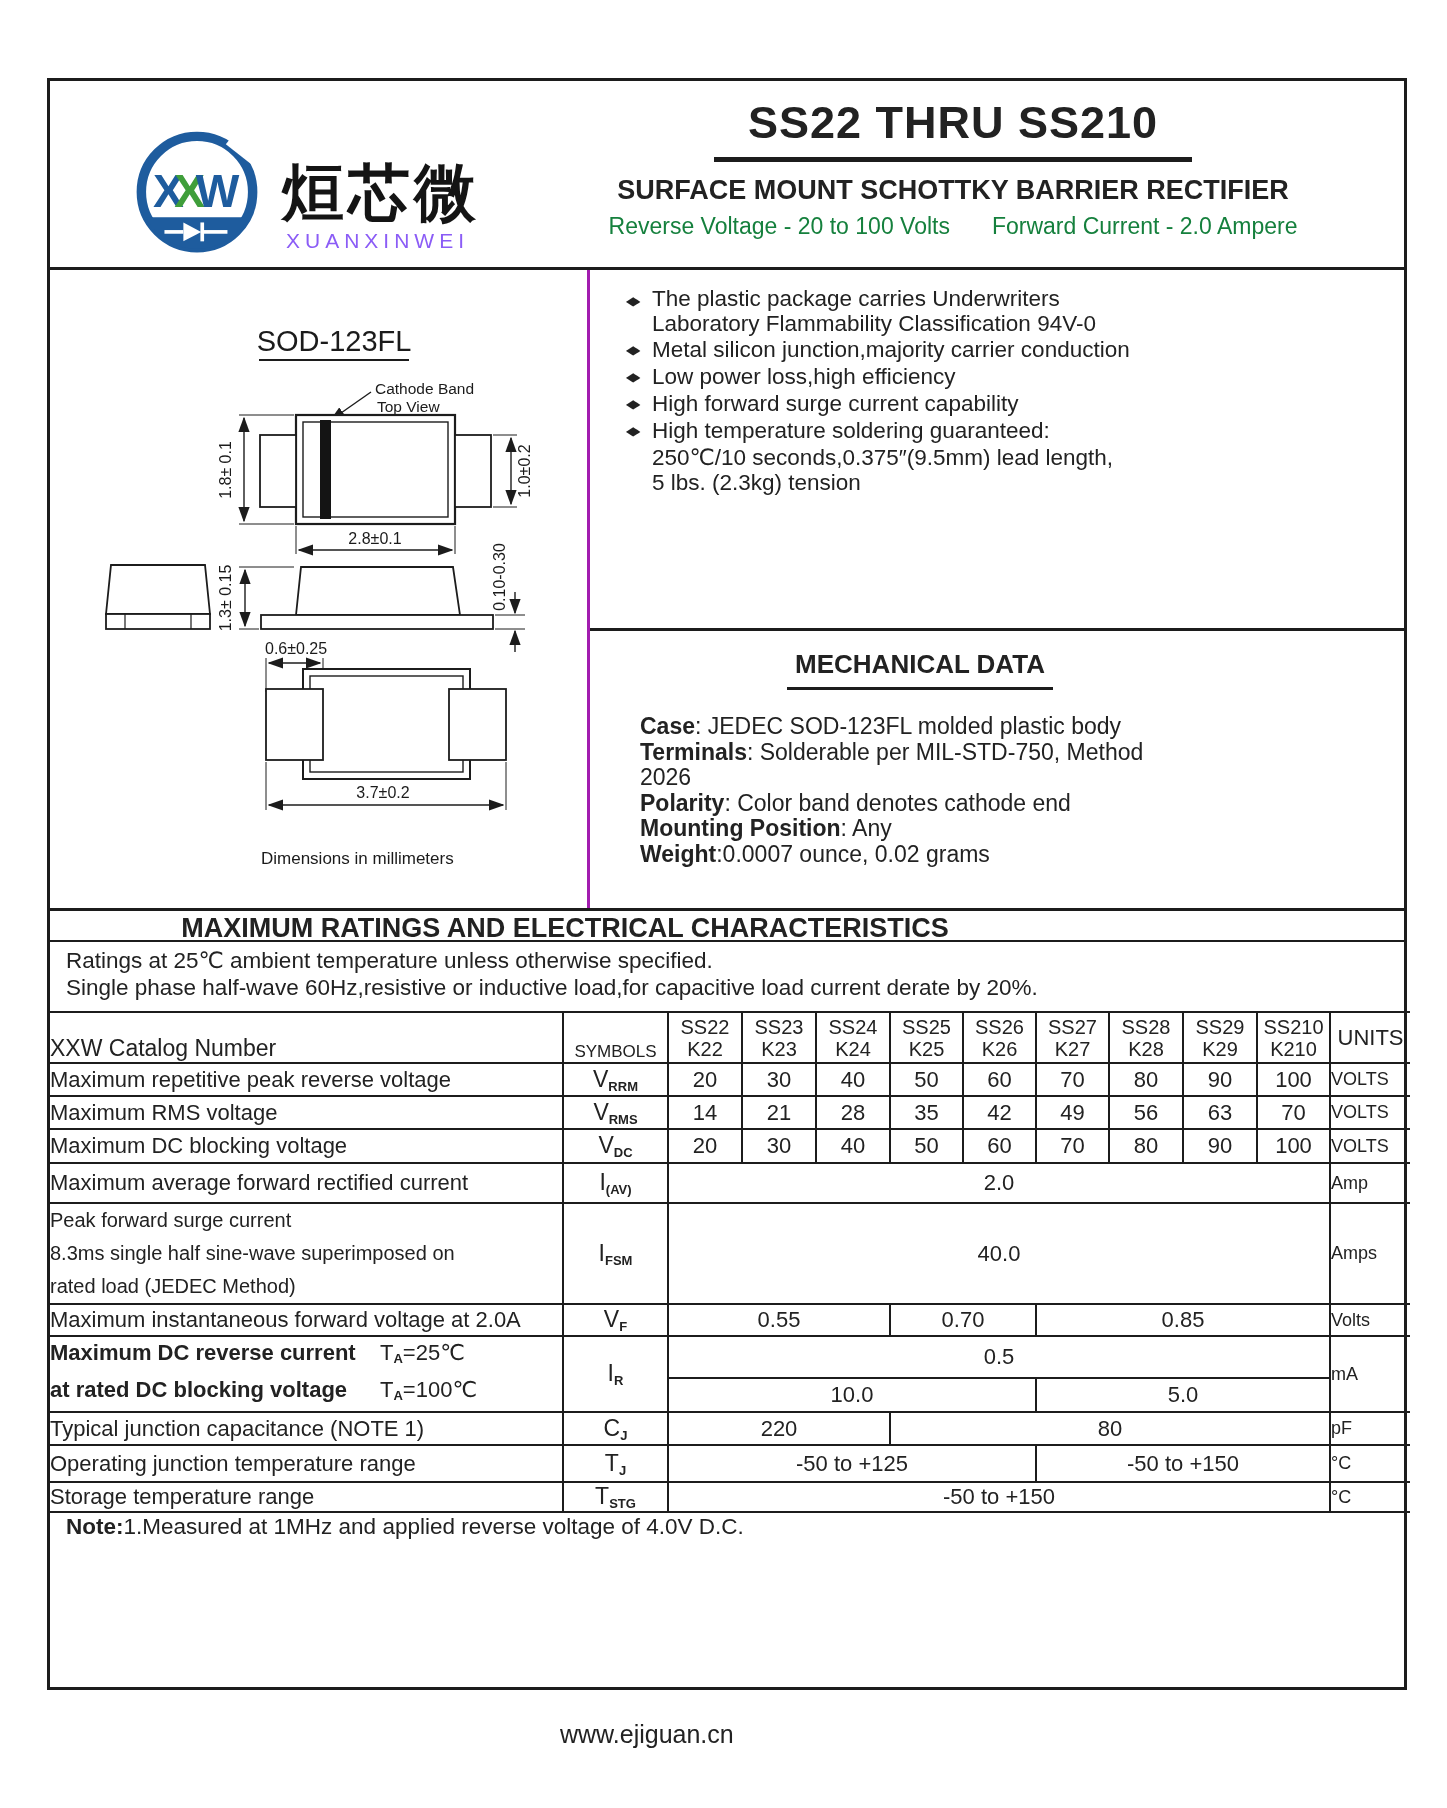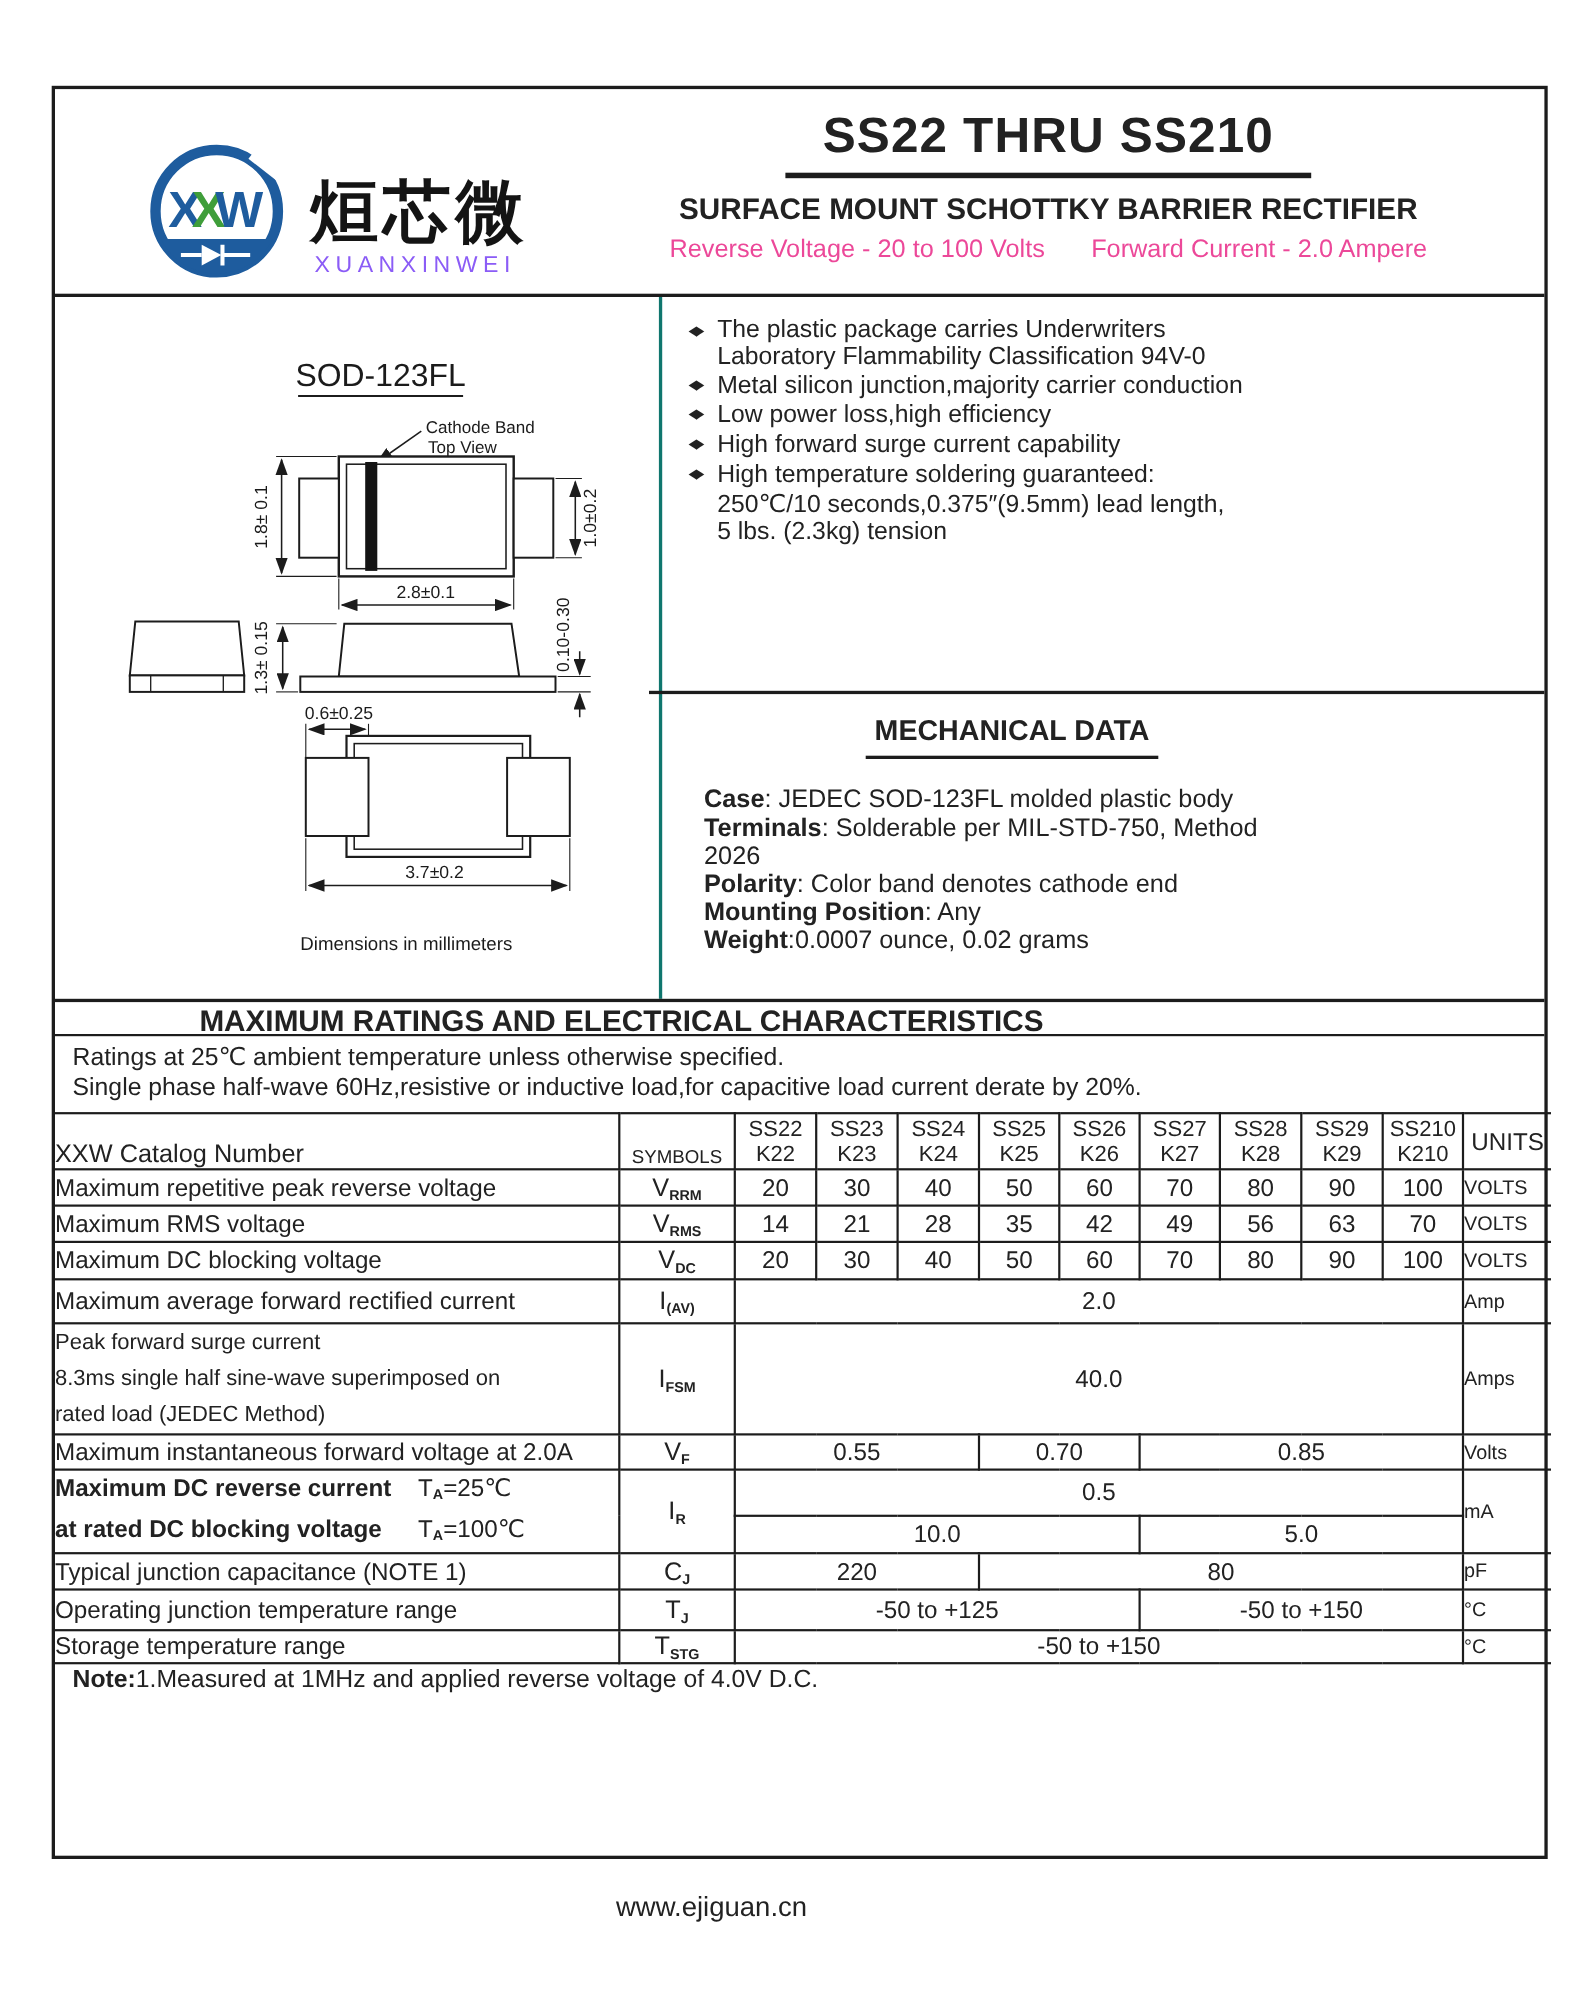--- a/index.html
+++ b/index.html
@@ -11,25 +11,25 @@
   .header-band{position:absolute;left:0;top:0;width:100%;height:186px;
                border-bottom:3px solid #1c1c1c;}
   .logo-svg{position:absolute;left:84px;top:48px;width:126px;height:126px;}
   .logo-cn{position:absolute;left:232px;top:70px;font-size:62px;font-weight:700;
            letter-spacing:4px;color:#141414;}
   .logo-latin{position:absolute;left:236px;top:148px;font-size:21px;letter-spacing:5px;color:#8b5cf6;}
   .title-wrap{position:absolute;left:470px;top:16px;width:866px;text-align:center;}
   .main-title{display:inline-block;font-size:45px;font-weight:700;letter-spacing:1px;
               border-bottom:5px solid #1c1c1c;padding:0 34px 8px 34px;margin:0;color:#222;}
   .sub-title{margin-top:13px;font-size:27px;font-weight:700;color:#222;}
-  .rating-line{margin-top:7px;font-size:23px;color:#ec4899;}
+  .rating-line{margin-top:7px;font-size:23px;color:#15803d;}
   .rating-line .gap{display:inline-block;width:42px;}
   
   .mid{position:absolute;left:0;top:189px;width:100%;height:638px;}
-  .left-col{position:absolute;left:12px;top:0;width:537px;height:100%;border-right:3px solid #0f766e;}
+  .left-col{position:absolute;left:0;top:0;width:537px;height:100%;border-right:3px solid #a21caf;}
   .pkg-svg{position:absolute;left:0;top:46px;width:537px;height:560px;}
   .features{position:absolute;left:540px;top:0;width:814px;height:358px;border-bottom:3px solid #1c1c1c;}
   .sec-head-wrap{width:660px;text-align:center;margin-top:18px;}
   .sec-head{display:inline-block;font-size:26px;font-weight:700;
             border-bottom:3px solid #1c1c1c;padding:0 8px 7px 8px;color:#222;}
   .feat-list{margin-top:16px;margin-left:36px;}
   .feat-item{display:flex;margin-bottom:1px;}
   .bullet{display:inline-block;width:26px;font-size:15px;line-height:26px;
           transform:scale(1.25,0.8);transform-origin:left center;color:#222;flex:0 0 26px;}
   .feat-text{font-size:22.5px;line-height:25px;width:520px;color:#222;}

